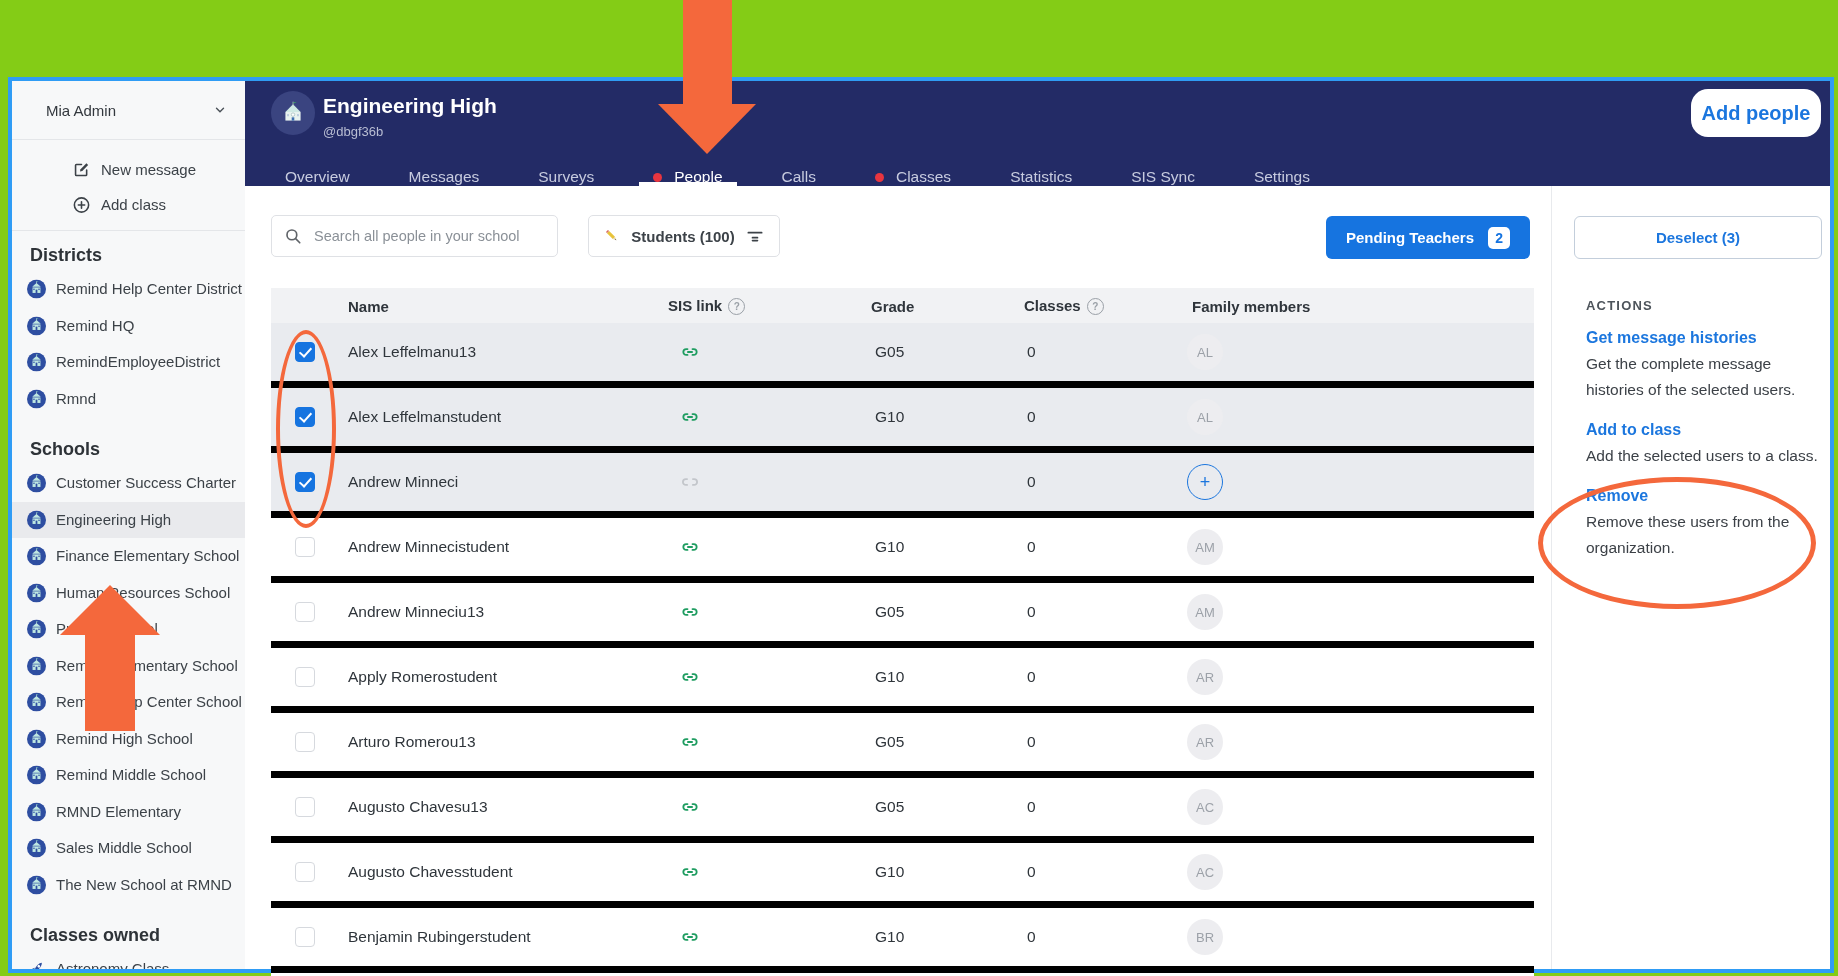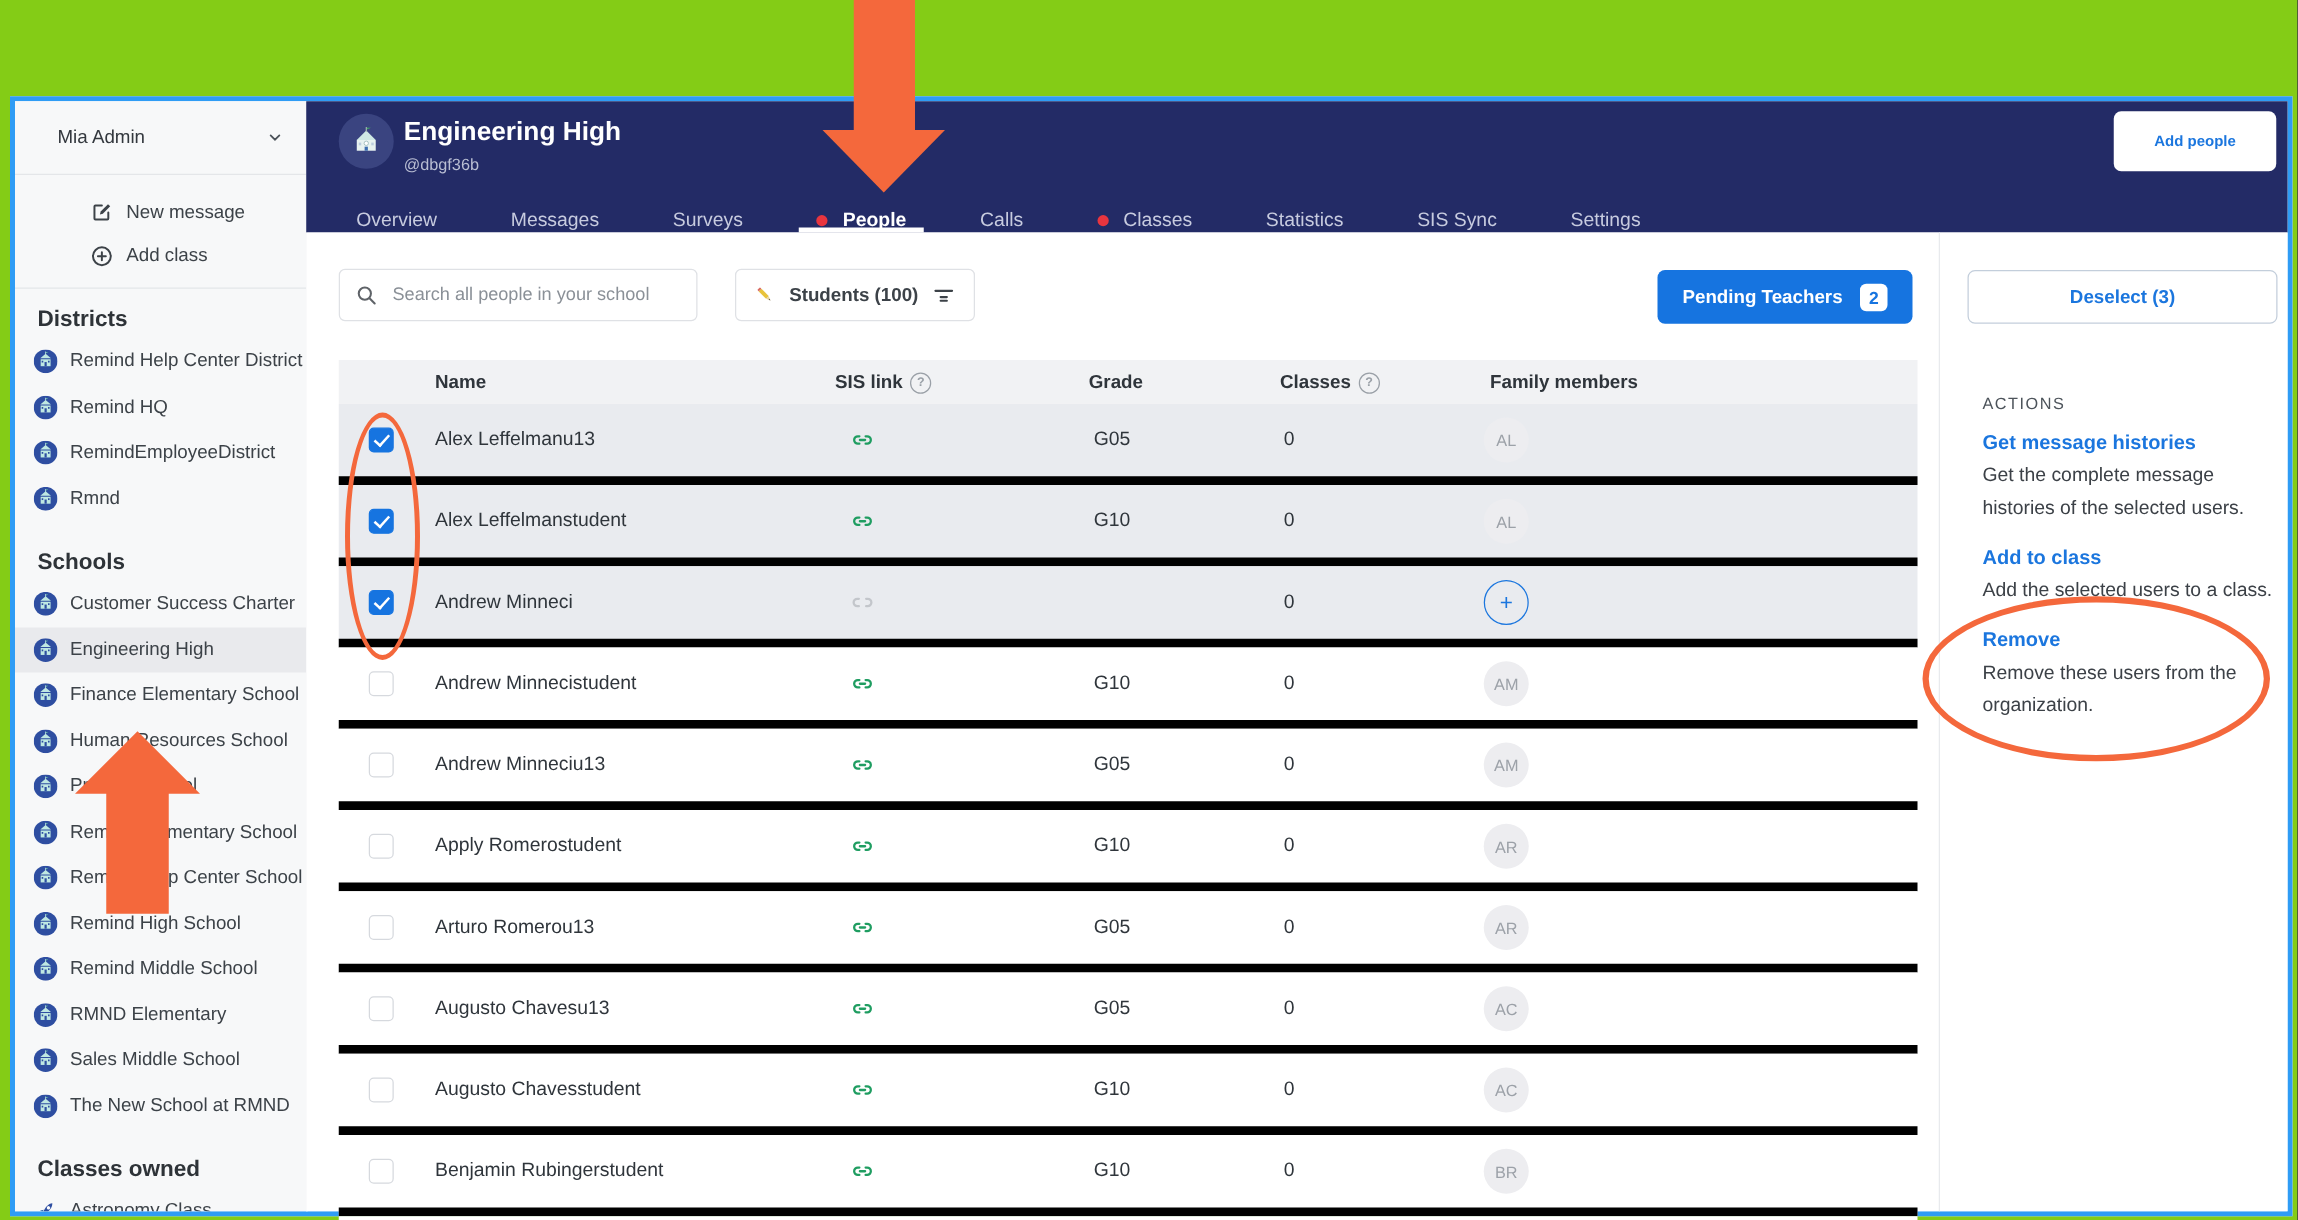--- a/index.html
+++ b/index.html
@@ -25,27 +25,27 @@
   .side-header.mt{margin-top:16px;}
   .slist .side-item{height:36.5px;line-height:36.5px;}
   .side-item.selected{background:#e9eaed;}
   
   .topbar{position:absolute;left:233px;top:0;width:1585px;height:105px;background:#232b66;}
   .school-avatar{position:absolute;left:26px;top:10px;width:44px;height:44px;border-radius:50%;
     background:#3a4480;display:flex;align-items:center;justify-content:center;}
   .school-title{position:absolute;left:78px;top:13px;font-size:21px;font-weight:bold;color:#fff;}
   .school-handle{position:absolute;left:78px;top:43px;font-size:13px;color:#b9bed3;}
   .add-people{position:absolute;left:1446px;top:8px;width:130px;height:48px;background:#fff;
-    border:none;border-radius:6px;color:#1b76de;font-weight:bold;font-size:12px;cursor:pointer;
+    border:none;border-radius:17px;color:#1b76de;font-weight:bold;font-size:20px;cursor:pointer;
     font-family:"Liberation Sans",sans-serif;}
   .tabs{position:absolute;left:40px;bottom:0;display:flex;gap:59px;}
   .tab{position:relative;padding-bottom:0;font-size:15.5px;color:#c7cbdf;cursor:pointer;white-space:nowrap;}
   .tab .dot{display:none;width:9px;height:9px;border-radius:50%;background:#e8353f;margin-right:12px;}
   .tab.has-dot .dot{display:inline-block;}
-  .tab.active{color:#fff;font-weight:bold;}
+  .tab.active{color:#fff;font-weight:normal;}
   .tab.active::after{content:"";position:absolute;left:-14px;right:-14px;bottom:0;height:4px;background:#fff;}
   
   .main{position:absolute;left:233px;top:105px;width:1306px;height:783px;background:#fff;}
   .search-box{position:absolute;left:26px;top:29px;width:287px;height:42px;border:1px solid #dfe1e5;
     border-radius:5px;display:flex;align-items:center;box-sizing:border-box;padding:0 12px;background:#fff;}
   .search-box input{border:none;outline:none;flex:1;font-size:14.5px;color:#33383e;margin-left:10px;
     font-family:"Liberation Sans",sans-serif;background:transparent;}
   .search-box input::placeholder{color:#8a9097;}
   .chip{position:absolute;left:343px;top:29px;width:192px;height:42px;border:1px solid #dfe1e5;
     border-radius:5px;display:flex;align-items:center;justify-content:center;gap:10px;cursor:pointer;
@@ -79,21 +79,21 @@
     align-items:center;justify-content:center;}
   .avatar.plus{background:transparent;border:1px solid #1b76de;color:#1b76de;font-size:18px;
     box-sizing:border-box;cursor:pointer;}
   
   .rpanel{position:absolute;left:1539px;top:105px;width:279px;height:783px;background:#fff;
     border-left:1px solid #e8eaed;box-sizing:border-box;}
   .deselect-btn{position:absolute;left:22px;top:30px;width:248px;height:43px;background:#fff;
     border:1px solid #c3cedb;border-radius:6px;color:#1b76de;font-size:15px;font-weight:bold;
     cursor:pointer;font-family:"Liberation Sans",sans-serif;}
   .actions-list{position:absolute;left:34px;top:112px;width:242px;}
-  .actions-title{font-size:13px;font-weight:normal;letter-spacing:1.2px;color:#4d545b;margin-bottom:14px;margin-top:17px;}
+  .actions-title{font-size:13px;font-weight:bold;letter-spacing:1.2px;color:#4d545b;margin-bottom:14px;}
   .action{margin-bottom:16px;}
   .action .alabel{font-size:16px;font-weight:bold;color:#1b76de;line-height:22px;cursor:pointer;}
   .action .adesc{font-size:15.5px;color:#3c4147;line-height:26px;margin-top:2px;}
   .action.disabled .alabel{color:#a3c6ee;cursor:default;}
   .action.disabled .adesc{color:#a9adb3;}
   
   .ann{position:absolute;z-index:99;pointer-events:none;}
   .arrow-down-shaft{left:683px;top:0;width:49px;height:106px;background:#f4683c;}
   .arrow-down-head{left:658px;top:104px;width:0;height:0;
     border-left:49px solid transparent;border-right:49px solid transparent;border-top:50px solid #f4683c;}

